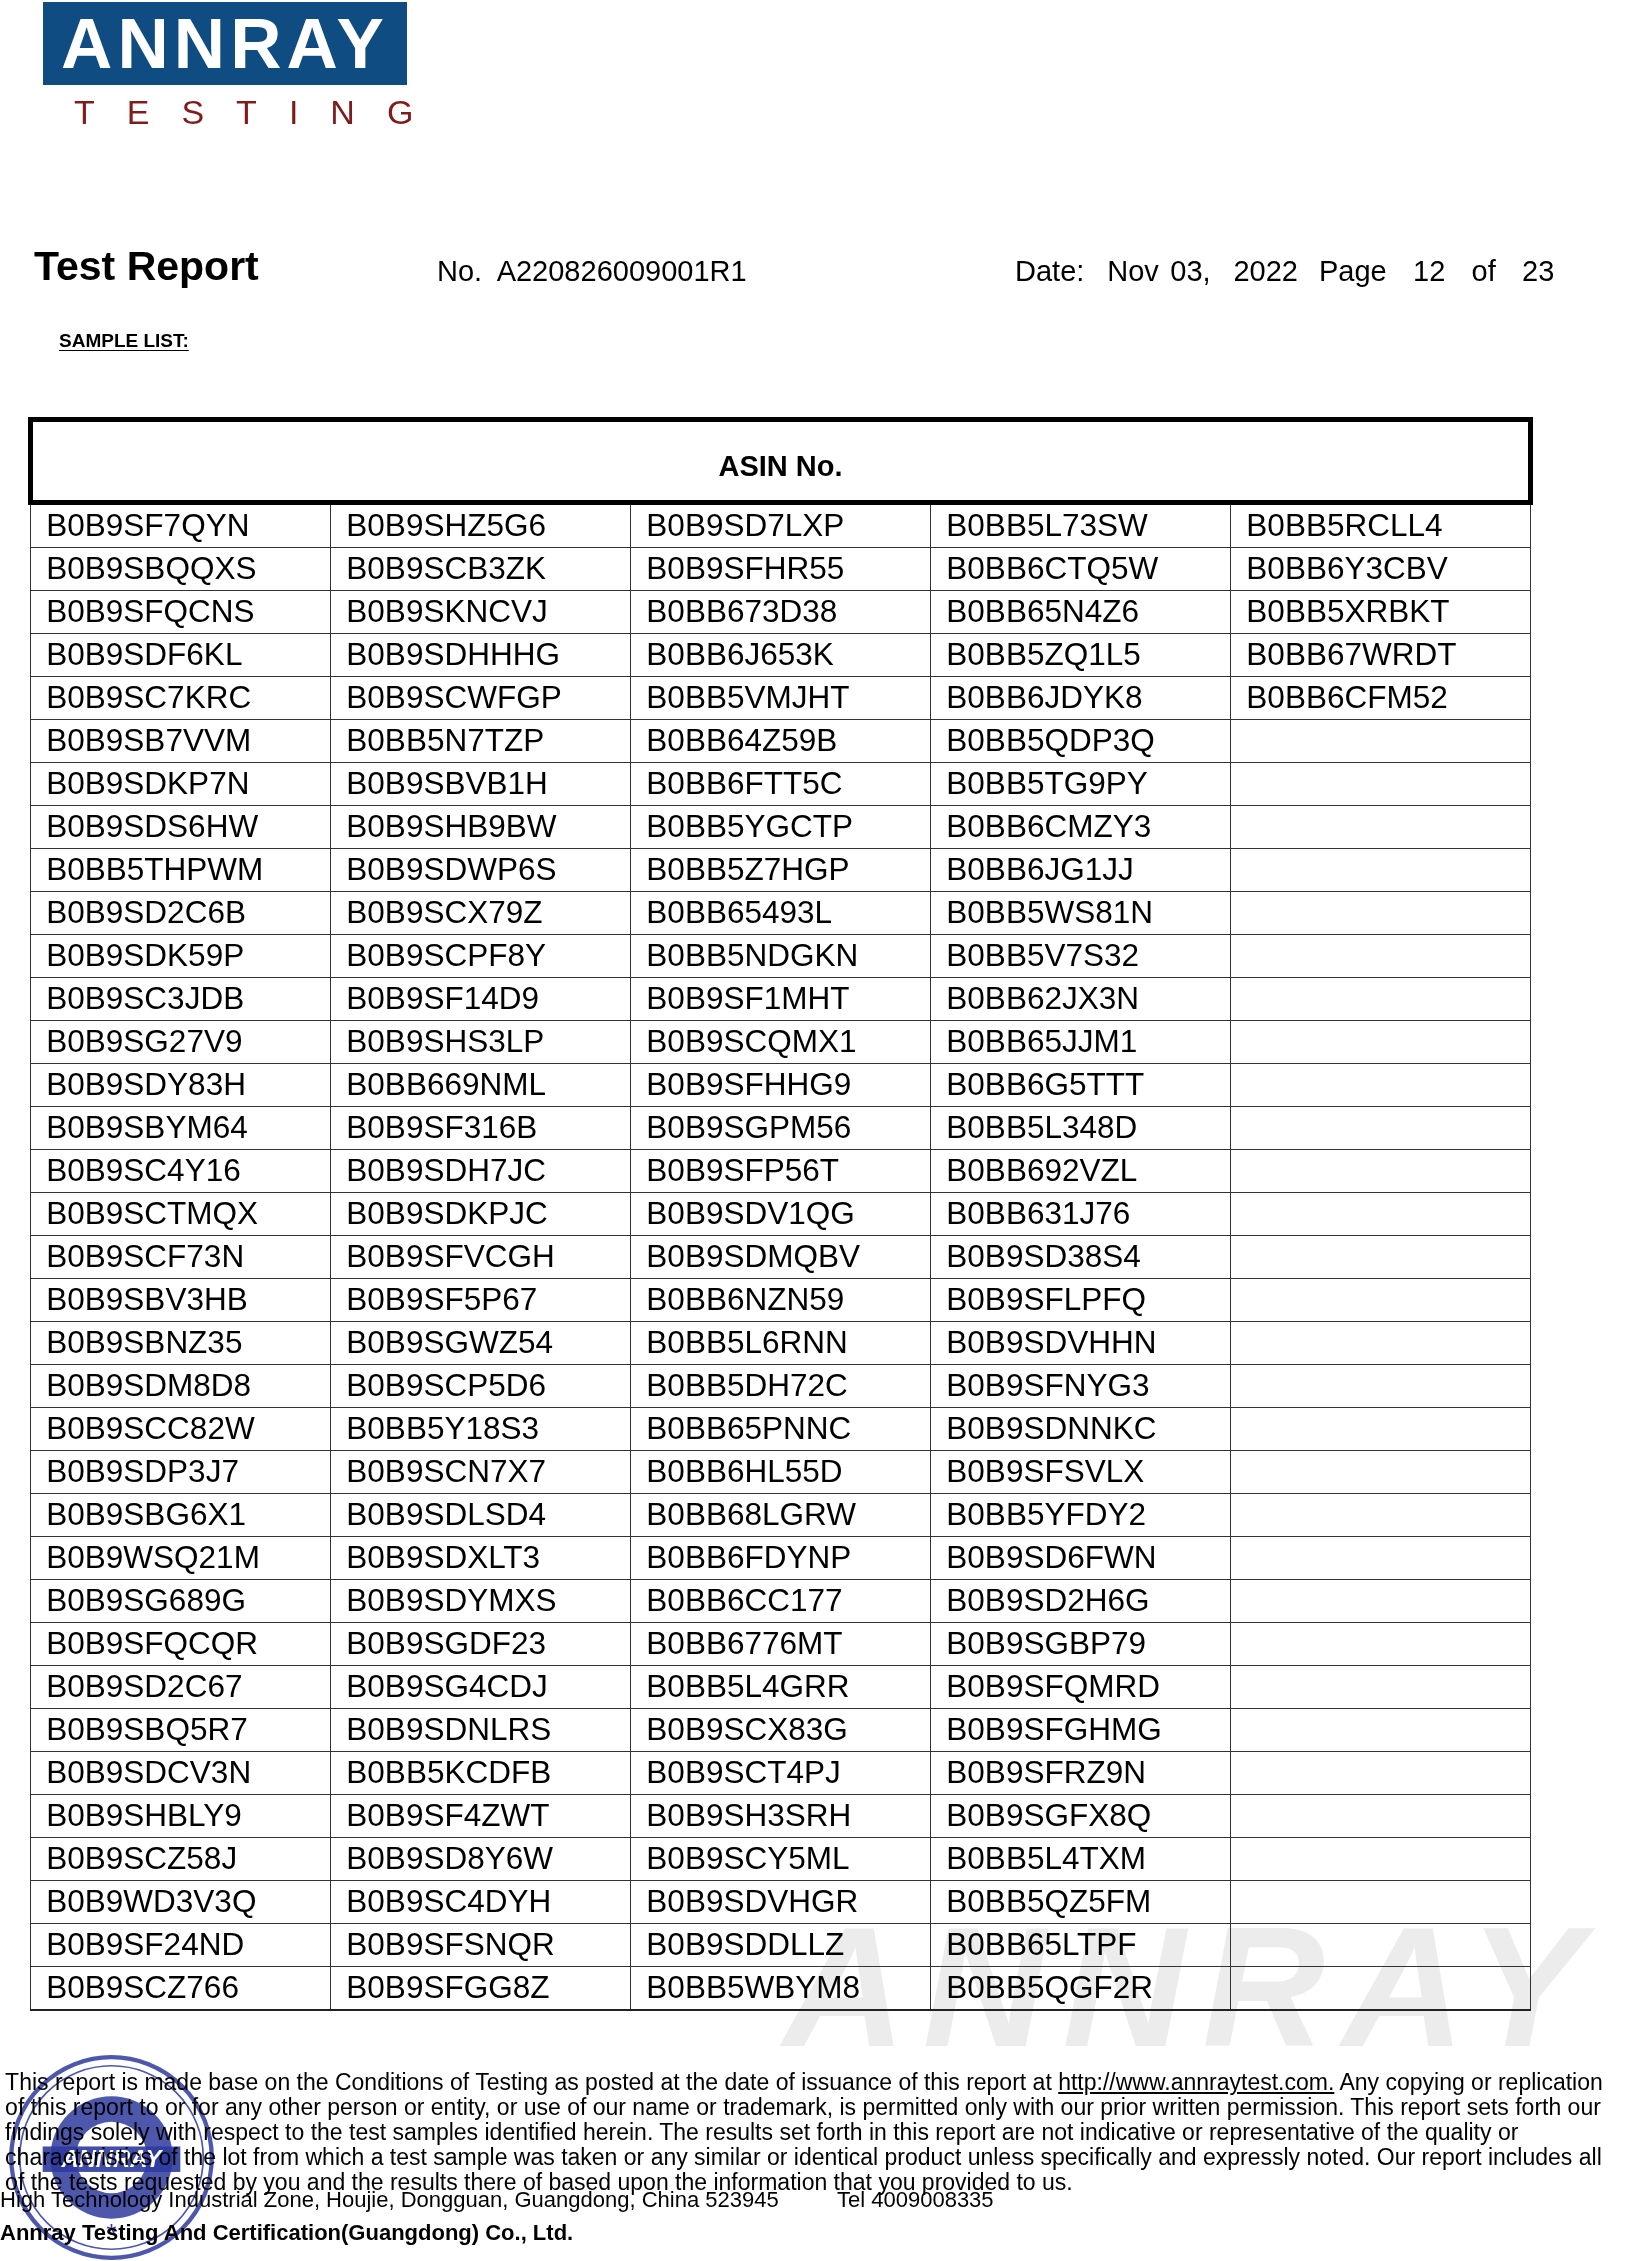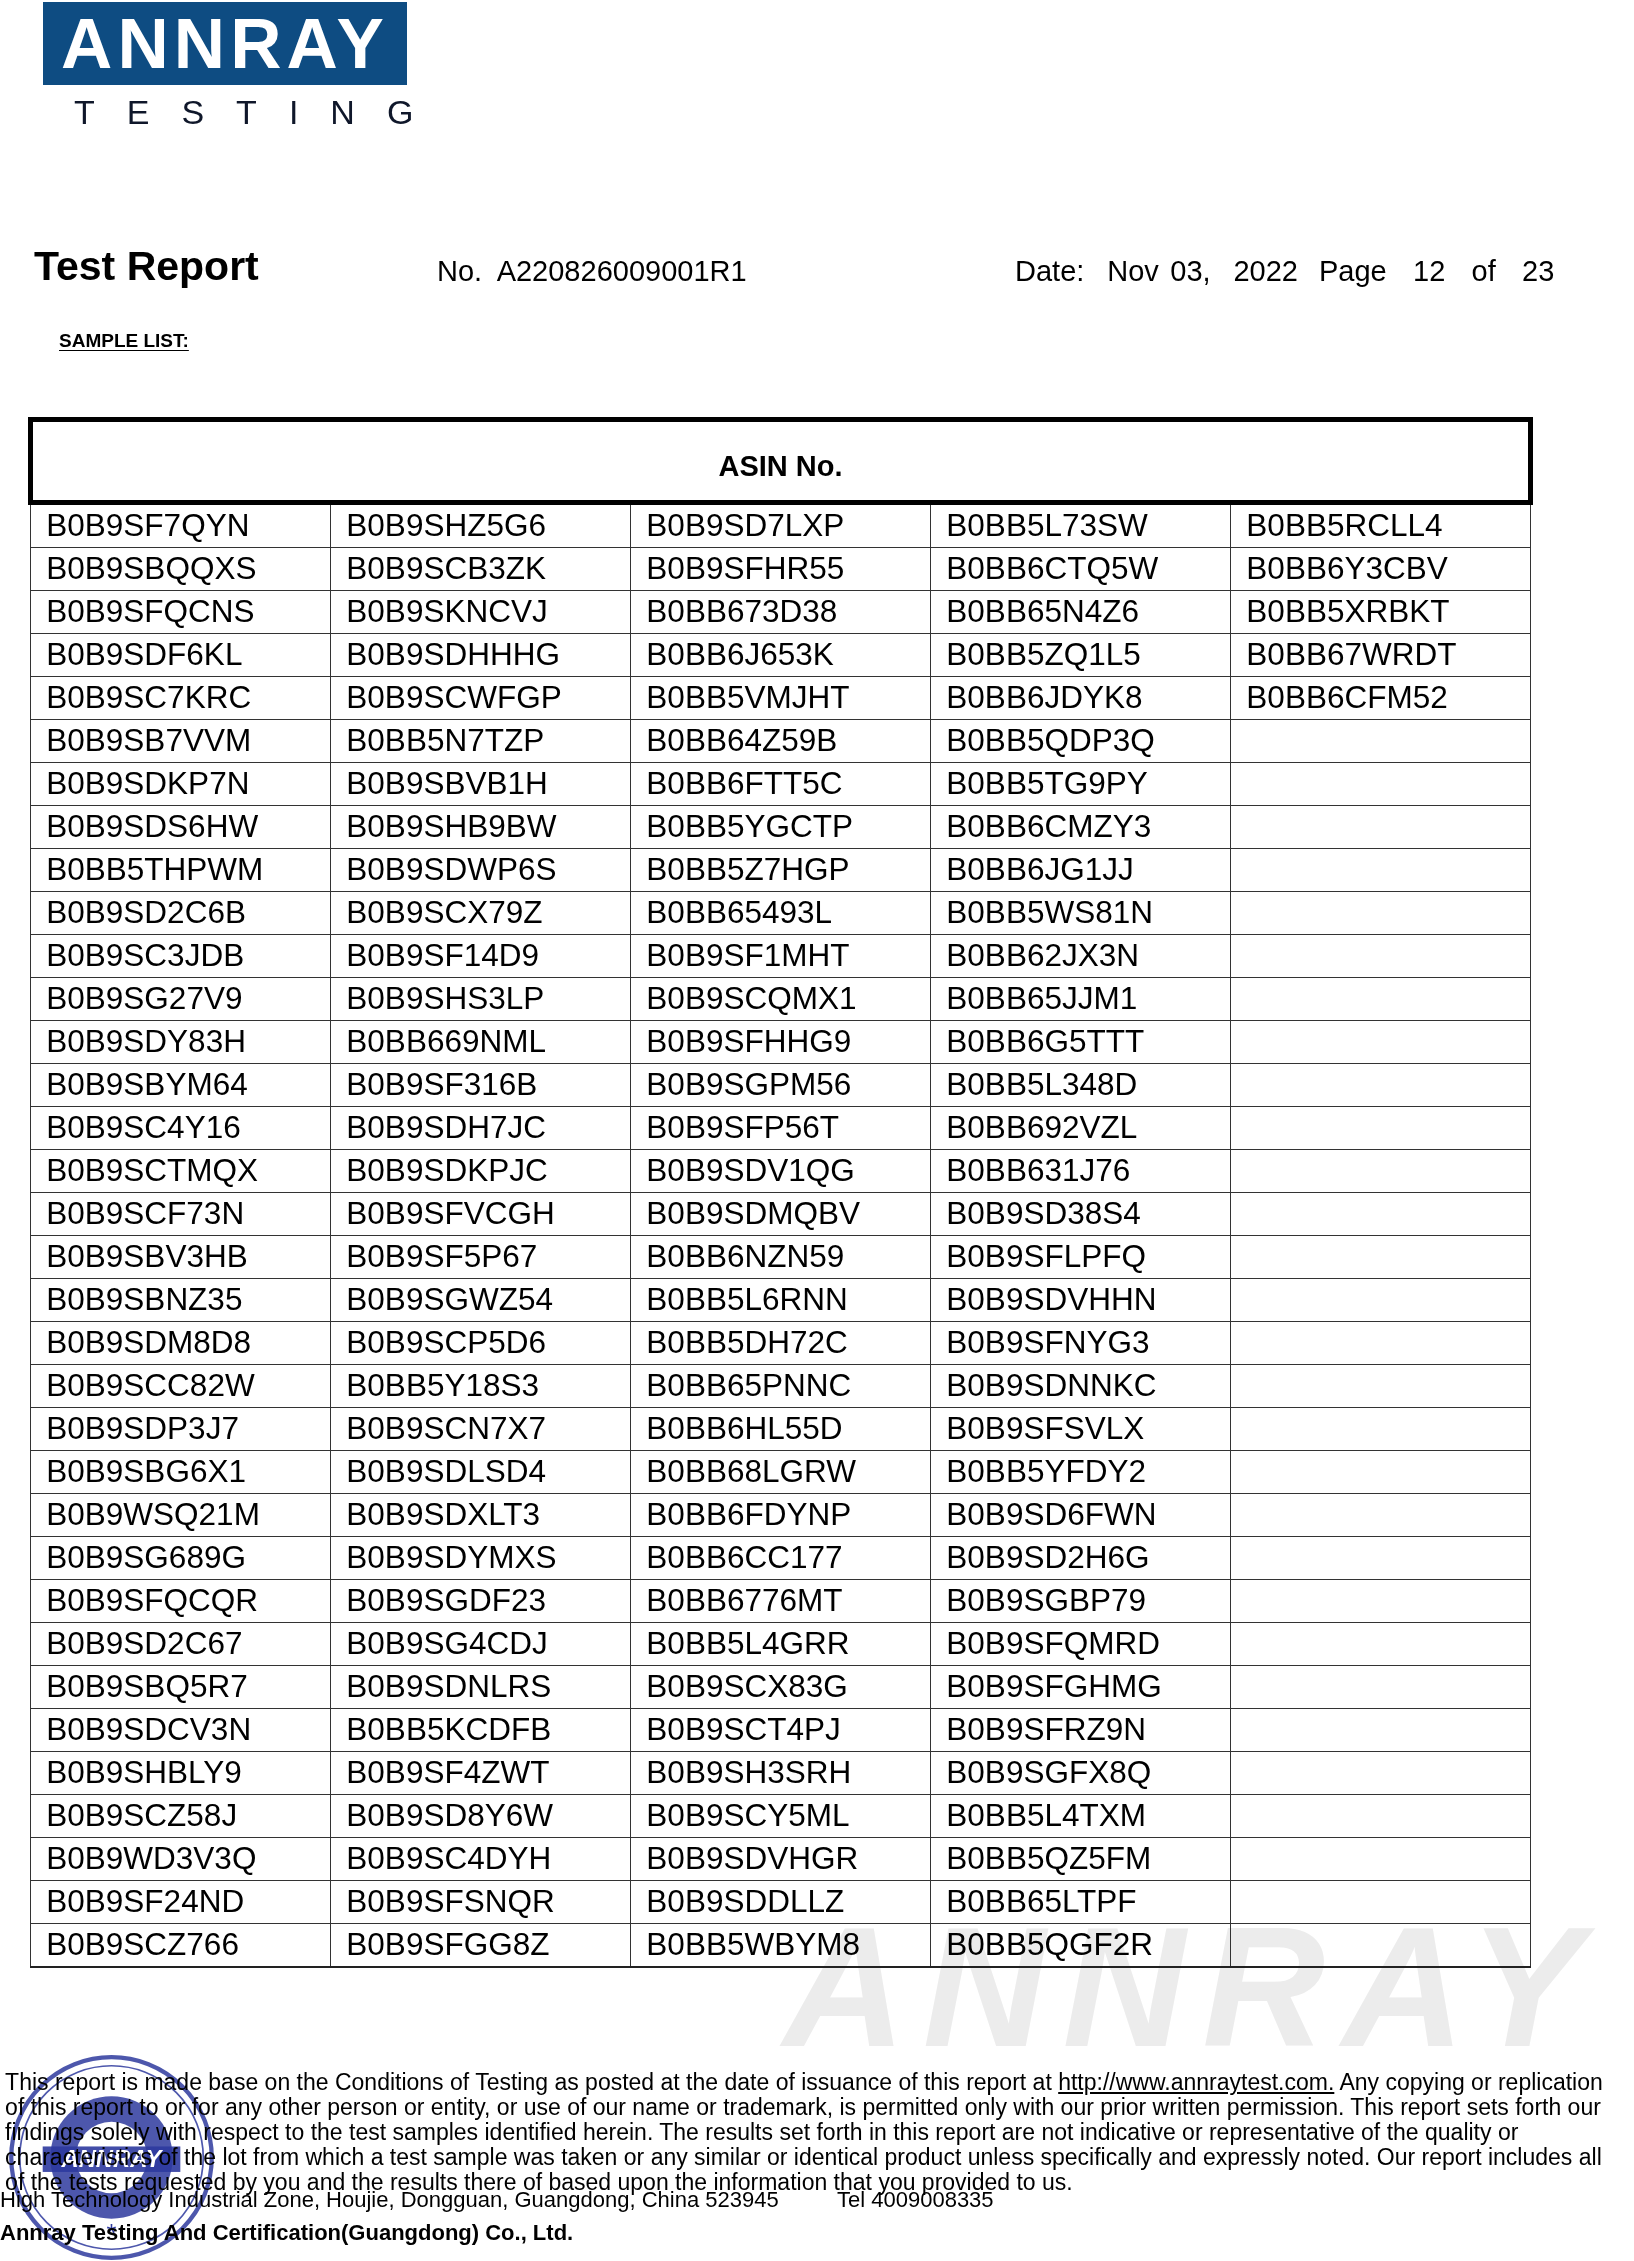--- a/index.html
+++ b/index.html
@@ -5,21 +5,21 @@
   html, body { margin: 0; padding: 0; background: #ffffff; }
   body { width: 1634px; height: 2261px; position: relative; overflow: hidden;
          font-family: "Liberation Sans", sans-serif; color: #000; }
 
   
   .logo { position: absolute; left: 43px; top: 1.7px; width: 364px; height: 128px; }
   .logo-top { position: absolute; left: 0; top: 0; width: 364px; height: 83px; background: #0e4c82;
               color: #fff; font-weight: bold; font-size: 71px; letter-spacing: 5.1px;
               display: flex; align-items: center; justify-content: center; }
   .logo-bottom { position: absolute; left: 0; top: 92px; width: 364px; height: 36px;
-                 color: #0f172a; font-size: 34px; letter-spacing: 32px; text-align: center;
+                 color: #7f1d1d; font-size: 34px; letter-spacing: 32px; text-align: center;
                  text-indent: 31px; line-height: 36px; }
 
   
   .report-title { position: absolute; left: 34px; top: 243px; font-size: 41px; font-weight: bold; text-align: right; }
   .report-no { position: absolute; left: 437px; top: 255px; font-size: 29px; }
   .report-date { position: absolute; left: 1015px; top: 255px; font-size: 29px; word-spacing: 3.4px; }
   .report-page { position: absolute; left: 1319px; top: 255px; font-size: 29px; word-spacing: 5.1px; }
   .sample-list { position: absolute; left: 59px; top: 330px; font-size: 19px; font-weight: bold;
                  text-decoration: underline; text-underline-offset: 3.4px; }
 
@@ -131,20 +131,27 @@
         <td>B0B9SDWP6S</td>
         <td>B0BB5Z7HGP</td>
         <td>B0BB6JG1JJ</td>
         <td></td>
       </tr>
       <tr>
         <td>B0B9SD2C6B</td>
         <td>B0B9SCX79Z</td>
         <td>B0BB65493L</td>
         <td>B0BB5WS81N</td>
+        <td></td>
+      </tr>
+      <tr>
+        <td>B0B9SDK59P</td>
+        <td>B0B9SCPF8Y</td>
+        <td>B0BB5NDGKN</td>
+        <td>B0BB5V7S32</td>
         <td></td>
       </tr>
       <tr>
         <td>B0B9SC3JDB</td>
         <td>B0B9SF14D9</td>
         <td>B0B9SF1MHT</td>
         <td>B0BB62JX3N</td>
         <td></td>
       </tr>
       <tr>

